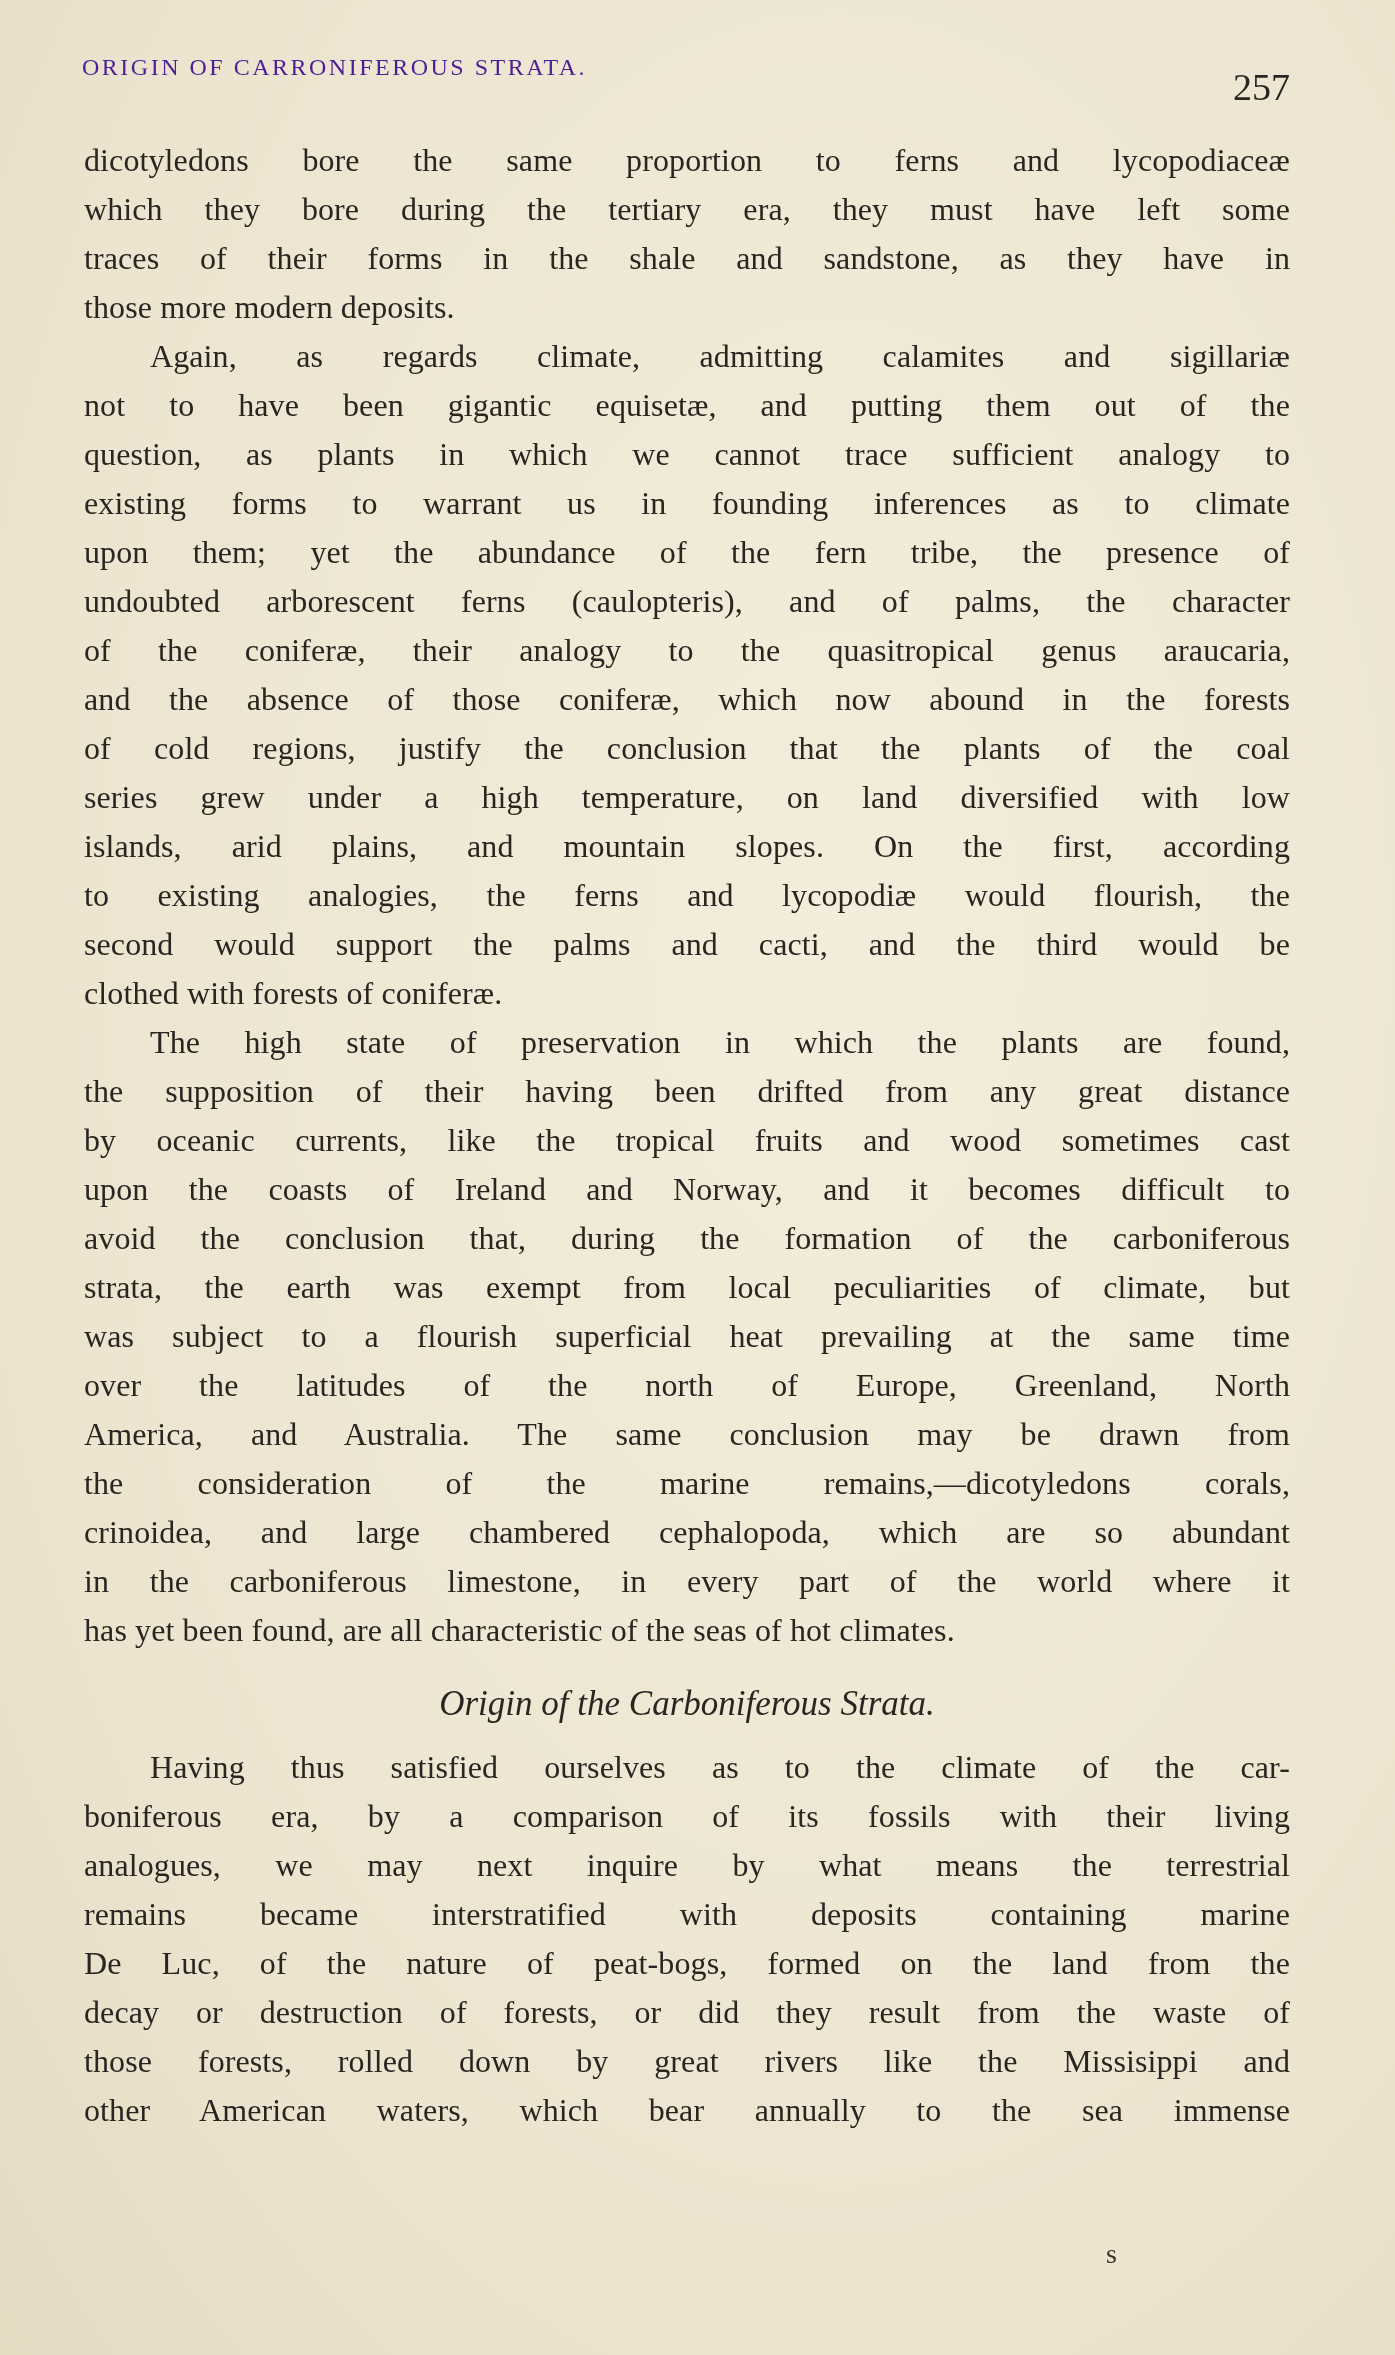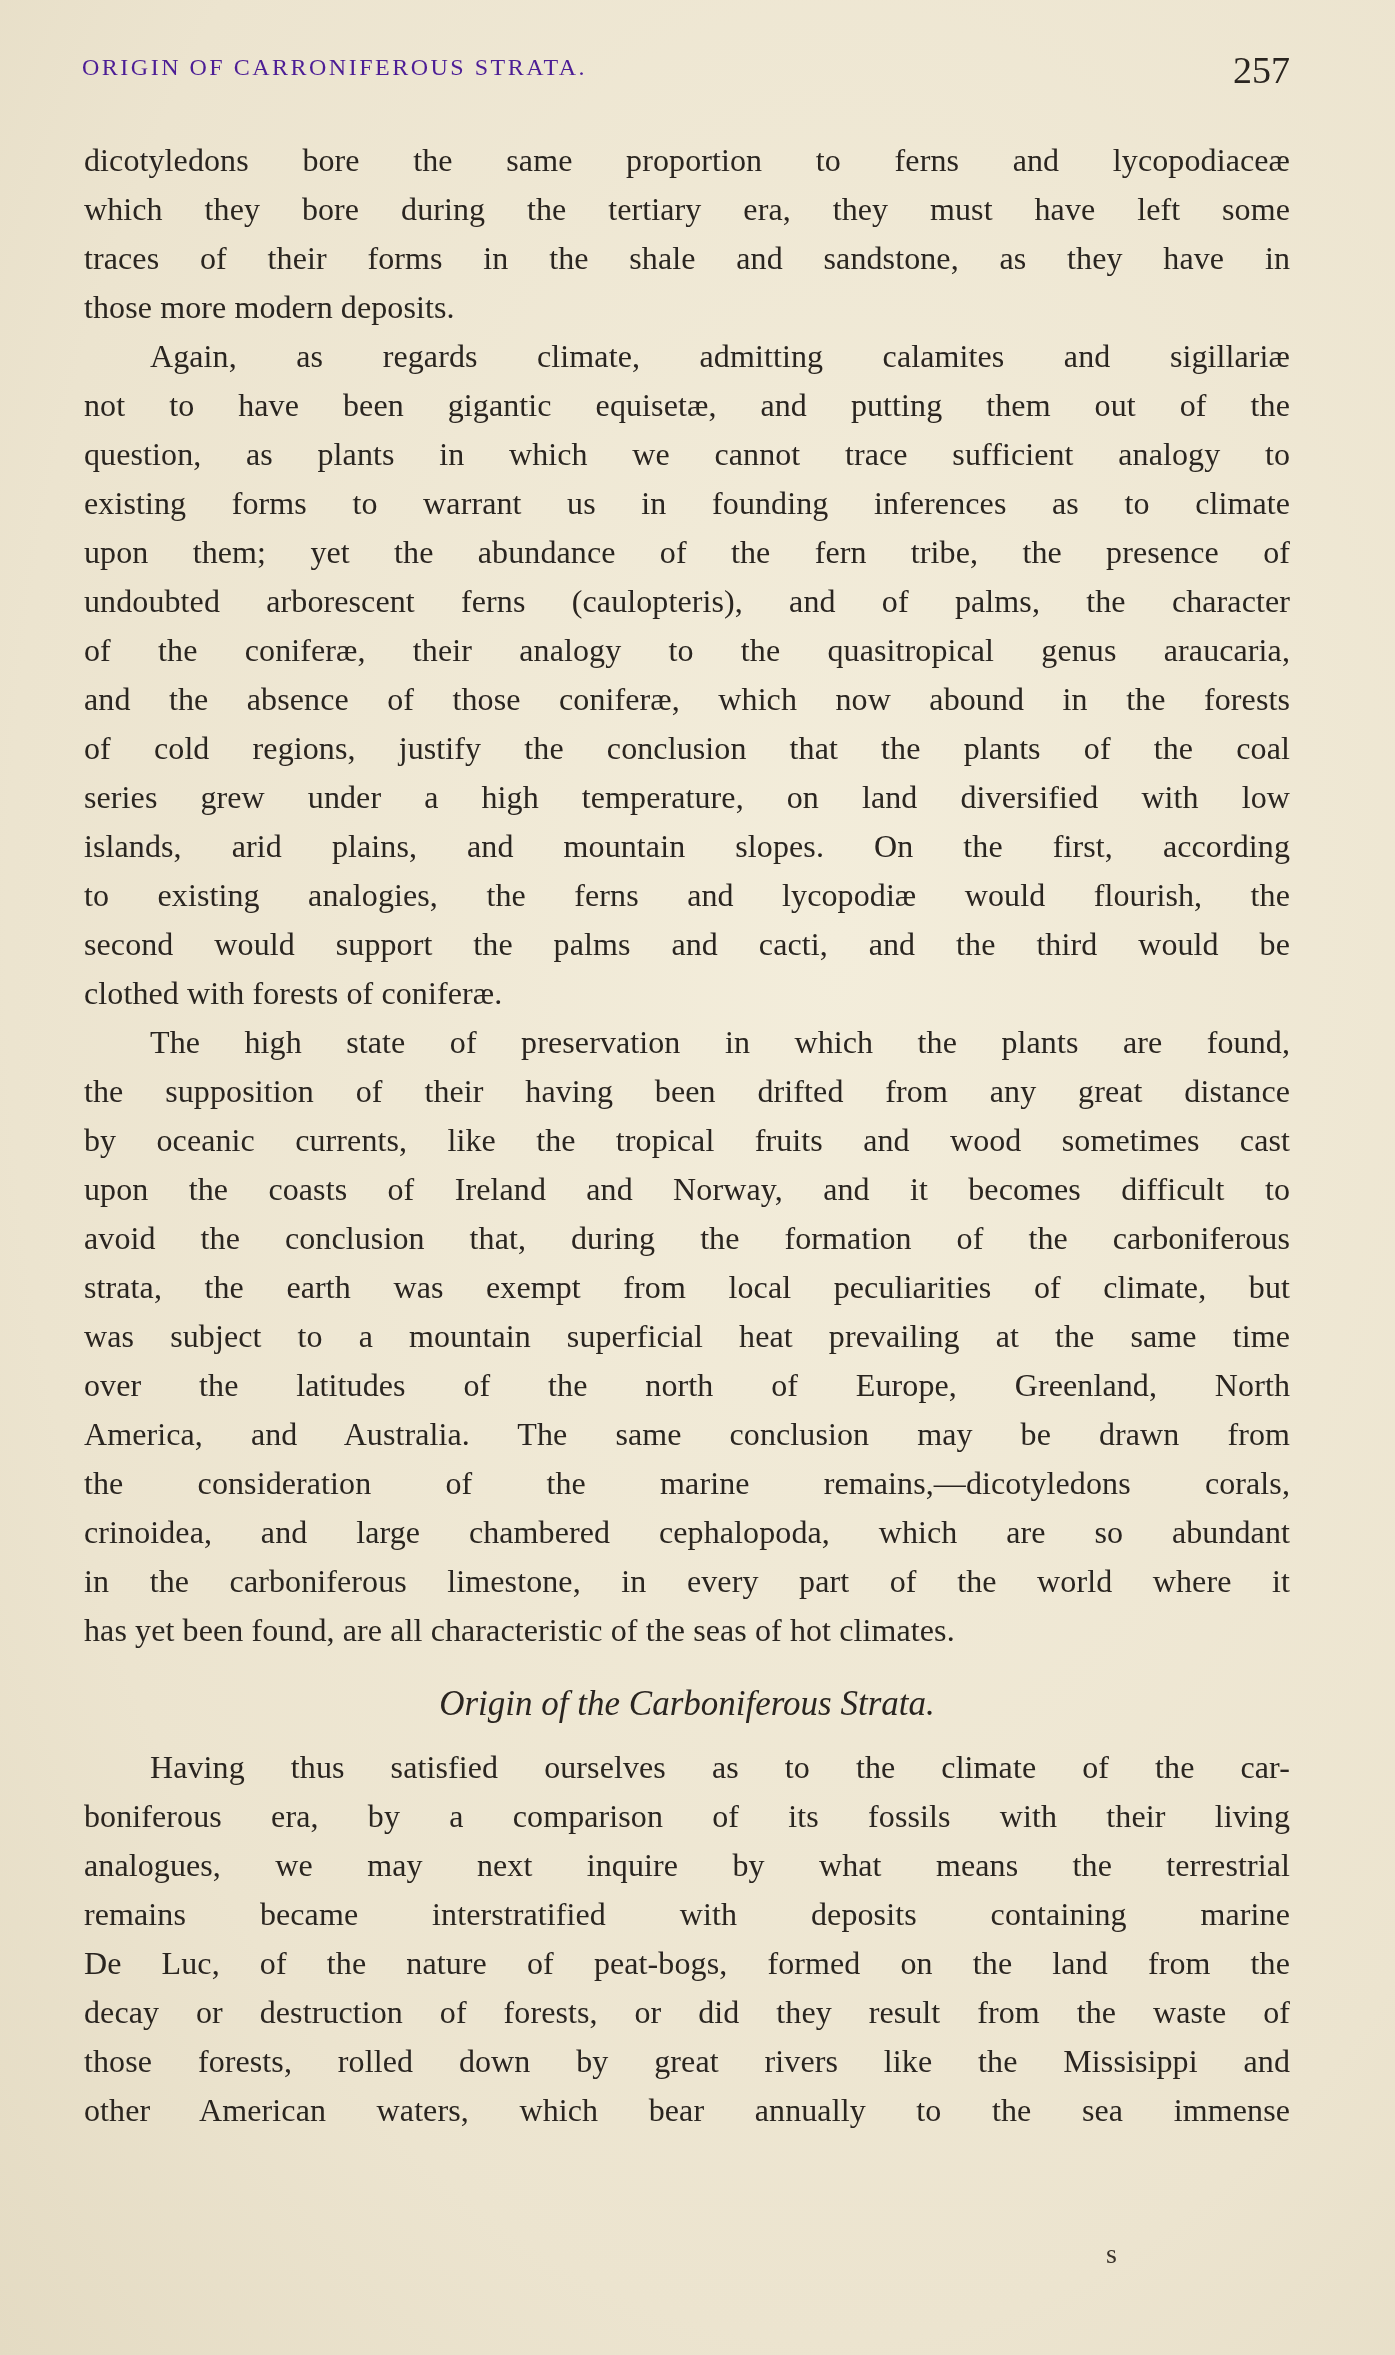--- a/index.html
+++ b/index.html
@@ -14,21 +14,21 @@
   .page { position: absolute; left: 0; top: 0; width: 1395px; height: 2355px; }
   .running-head {
     position: absolute; top: 48px; left: 82px; width: 1208px; height: 40px;
   }
   .running-title {
     position: absolute; left: 0; width: 1208px; text-align: left; top: 6px;
     font-size: 24px; letter-spacing: 2.5px; color: #4c1d95;
     font-variant: small-caps;
   }
   .page-number {
-    position: absolute; right: 0; top: 0; font-size: 38px; color: #2a2520;
+    position: absolute; right: 0; top: 17px; font-size: 38px; color: #2a2520;
   }
   .body-text {
     position: absolute; left: 84px; top: 136px; width: 1206px;
   }
   .line {
     height: 49px; line-height: 49px; font-size: 32px;
     white-space: nowrap; text-align: justify; text-align-last: justify;
     letter-spacing: 0.1px;
   }
   .line.last { text-align-last: left; }
@@ -77,21 +77,21 @@
       <div class="line last">clothed with forests of coniferæ.</div>
     </div>
 
     <div>
       <div class="line indent">The high state of preservation in which the plants are found,</div>
       <div class="line">the supposition of their having been drifted from any great distance</div>
       <div class="line">by oceanic currents, like the tropical fruits and wood sometimes cast</div>
       <div class="line">upon the coasts of Ireland and Norway, and it becomes difficult to</div>
       <div class="line">avoid the conclusion that, during the formation of the carboniferous</div>
       <div class="line">strata, the earth was exempt from local peculiarities of climate, but</div>
-      <div class="line">was subject to a mountain superficial heat prevailing at the same time</div>
+      <div class="line">was subject to a flourish superficial heat prevailing at the same time</div>
       <div class="line">over the latitudes of the north of Europe, Greenland, North</div>
       <div class="line">America, and Australia. The same conclusion may be drawn from</div>
       <div class="line">the consideration of the marine remains,—dicotyledons corals,</div>
       <div class="line">crinoidea, and large chambered cephalopoda, which are so abundant</div>
       <div class="line">in the carboniferous limestone, in every part of the world where it</div>
       <div class="line last">has yet been found, are all characteristic of the seas of hot climates.</div>
     </div>
 
     <div class="section-heading">Origin of the Carboniferous Strata.</div>
     <div class="gap"></div>

